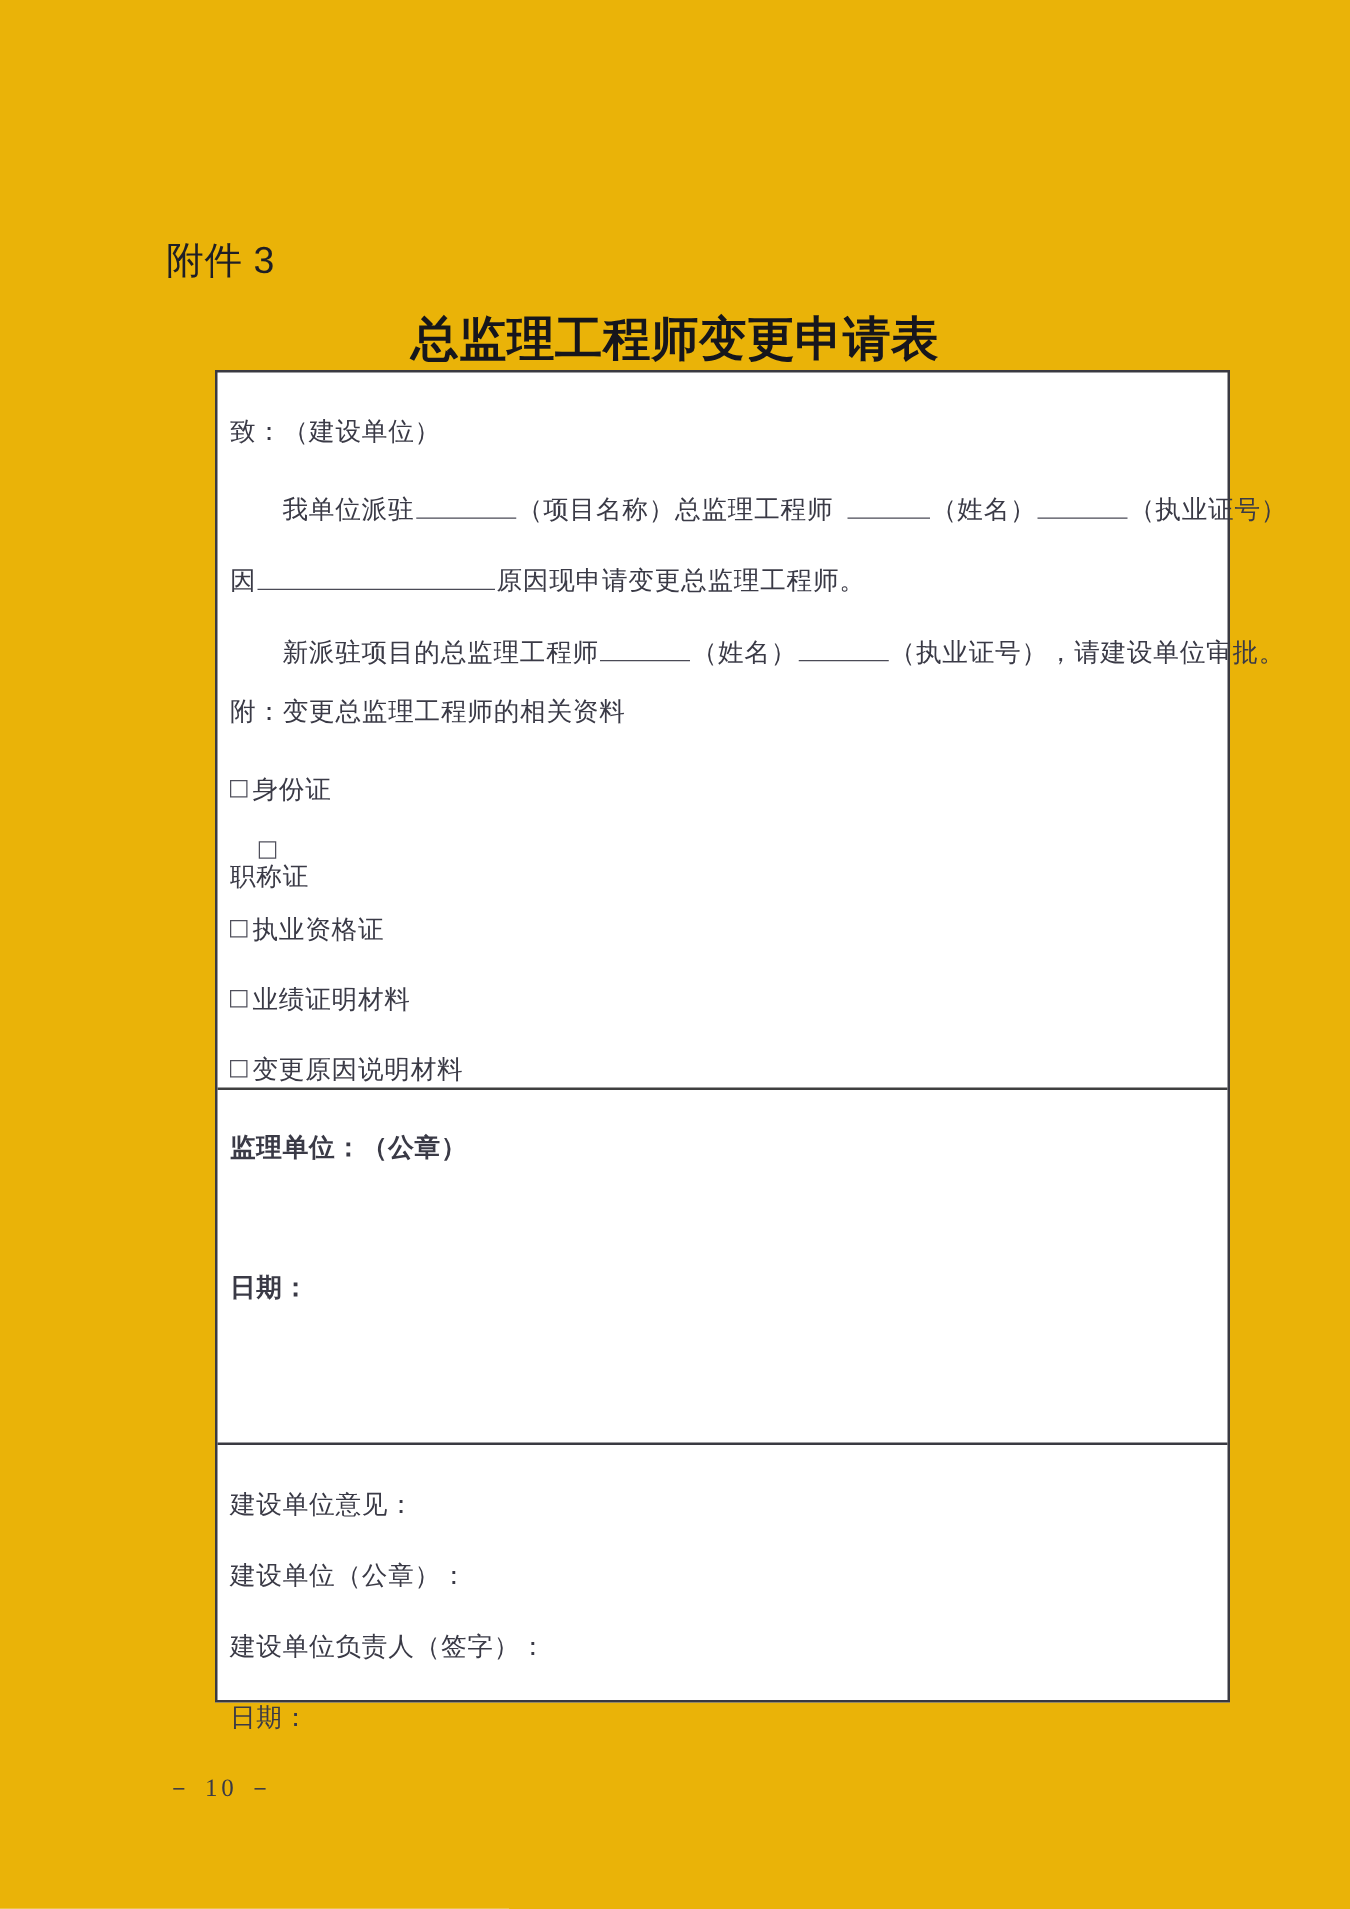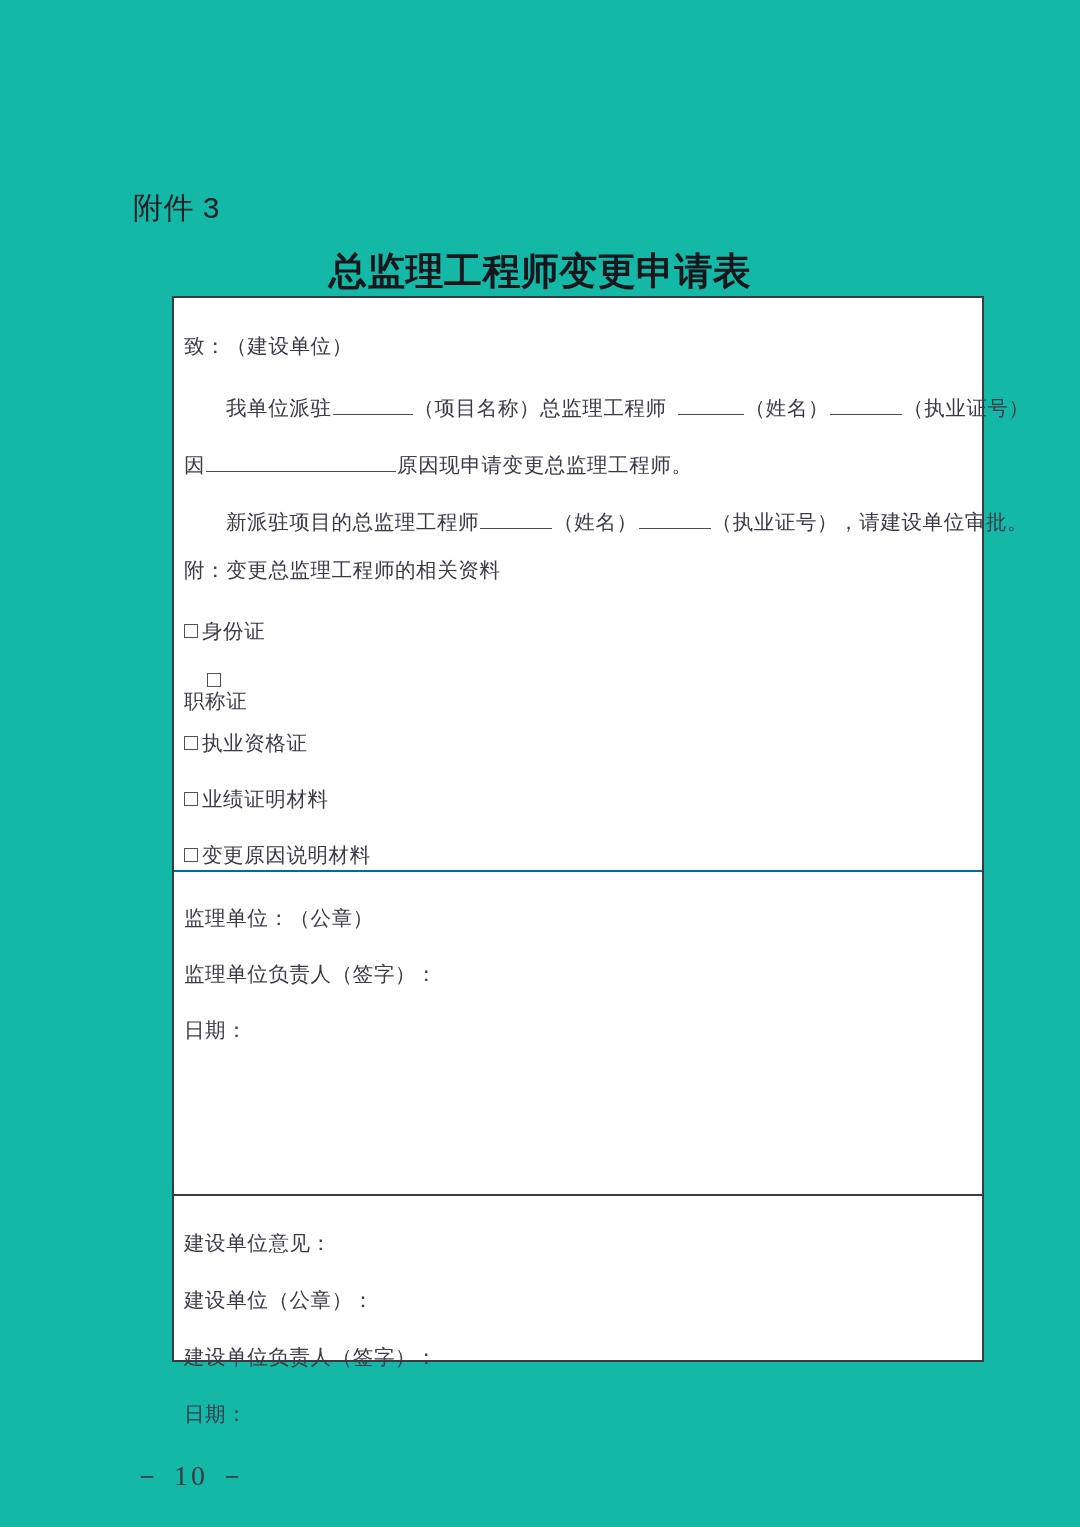--- a/index.html
+++ b/index.html
@@ -12,21 +12,21 @@
     height: 1527px;
     position: relative;
     font-family: "Liberation Serif", "DejaVu Serif", serif;
     color: #2b2b33;
     overflow: hidden;
   }
 
   .page {
     position: absolute;
     inset: 0;
-    background: #14b8a6;
+    background: #eab308;
   }
 
   
   .attachment-label {
     position: absolute;
     left: 133px;
     top: 188px;
     font-family: "Liberation Sans", "DejaVu Sans", sans-serif;
     font-size: 30px;
     font-weight: 400;
@@ -61,22 +61,23 @@
     background: #ffffff;
     margin-left: 39px;
   }
 
   .section {
     box-sizing: border-box;
     position: relative;
   }
   .section-applicant { height: 572px; }
   .section-supervisor {
-    height: 324px;
-    border-top: 2px solid #0369a1;
+    height: 284px;
+    border-top: 2px solid #404040;
+    font-weight: bold;
   }
   .section-client {
     height: 230px;
     border-top: 2px solid #3a3a42;
   }
 
   
   .line {
     font-family: "Liberation Serif", "DejaVu Serif", serif;
     font-size: 20.5px;
@@ -136,24 +137,23 @@
     letter-spacing: 0.6px;
     white-space: nowrap;
   }
 
   
   .page-number {
     position: absolute;
     left: 133px;
     top: 1417px;
     font-family: "Liberation Serif", "DejaVu Serif", serif;
-    font-size: 28px;
+    font-size: 20px;
     color: #3a3a46;
     letter-spacing: 3px;
-    margin-top: 40px;
   }
 </style>
 </head>
 <body>
 
 <div class="page">
 
   <div class="attachment-label">附件 3</div>
 
   <div class="form-title">总监理工程师变更申请表</div>
@@ -200,21 +200,20 @@
 
       <div class="check-row" style="top:543px;">
         <span class="checkbox-glyph"></span>
         <span>变更原因说明材料</span>
       </div>
 
     </div>
 
     <div class="section section-supervisor">
       <div class="sig-line" style="top:32px;">监理单位：（公章）</div>
-      <div class="sig-line" style="top:88px;">监理单位负责人（签字）：</div>
       <div class="sig-line" style="top:144px;">日期：</div>
     </div>
 
     <div class="section section-client">
       <div class="sig-line" style="top:33px;">建设单位意见：</div>
       <div class="sig-line" style="top:90px;">建设单位（公章）：</div>
       <div class="sig-line" style="top:147px;">建设单位负责人（签字）：</div>
       <div class="sig-line" style="top:204px;">日期：</div>
     </div>
 

